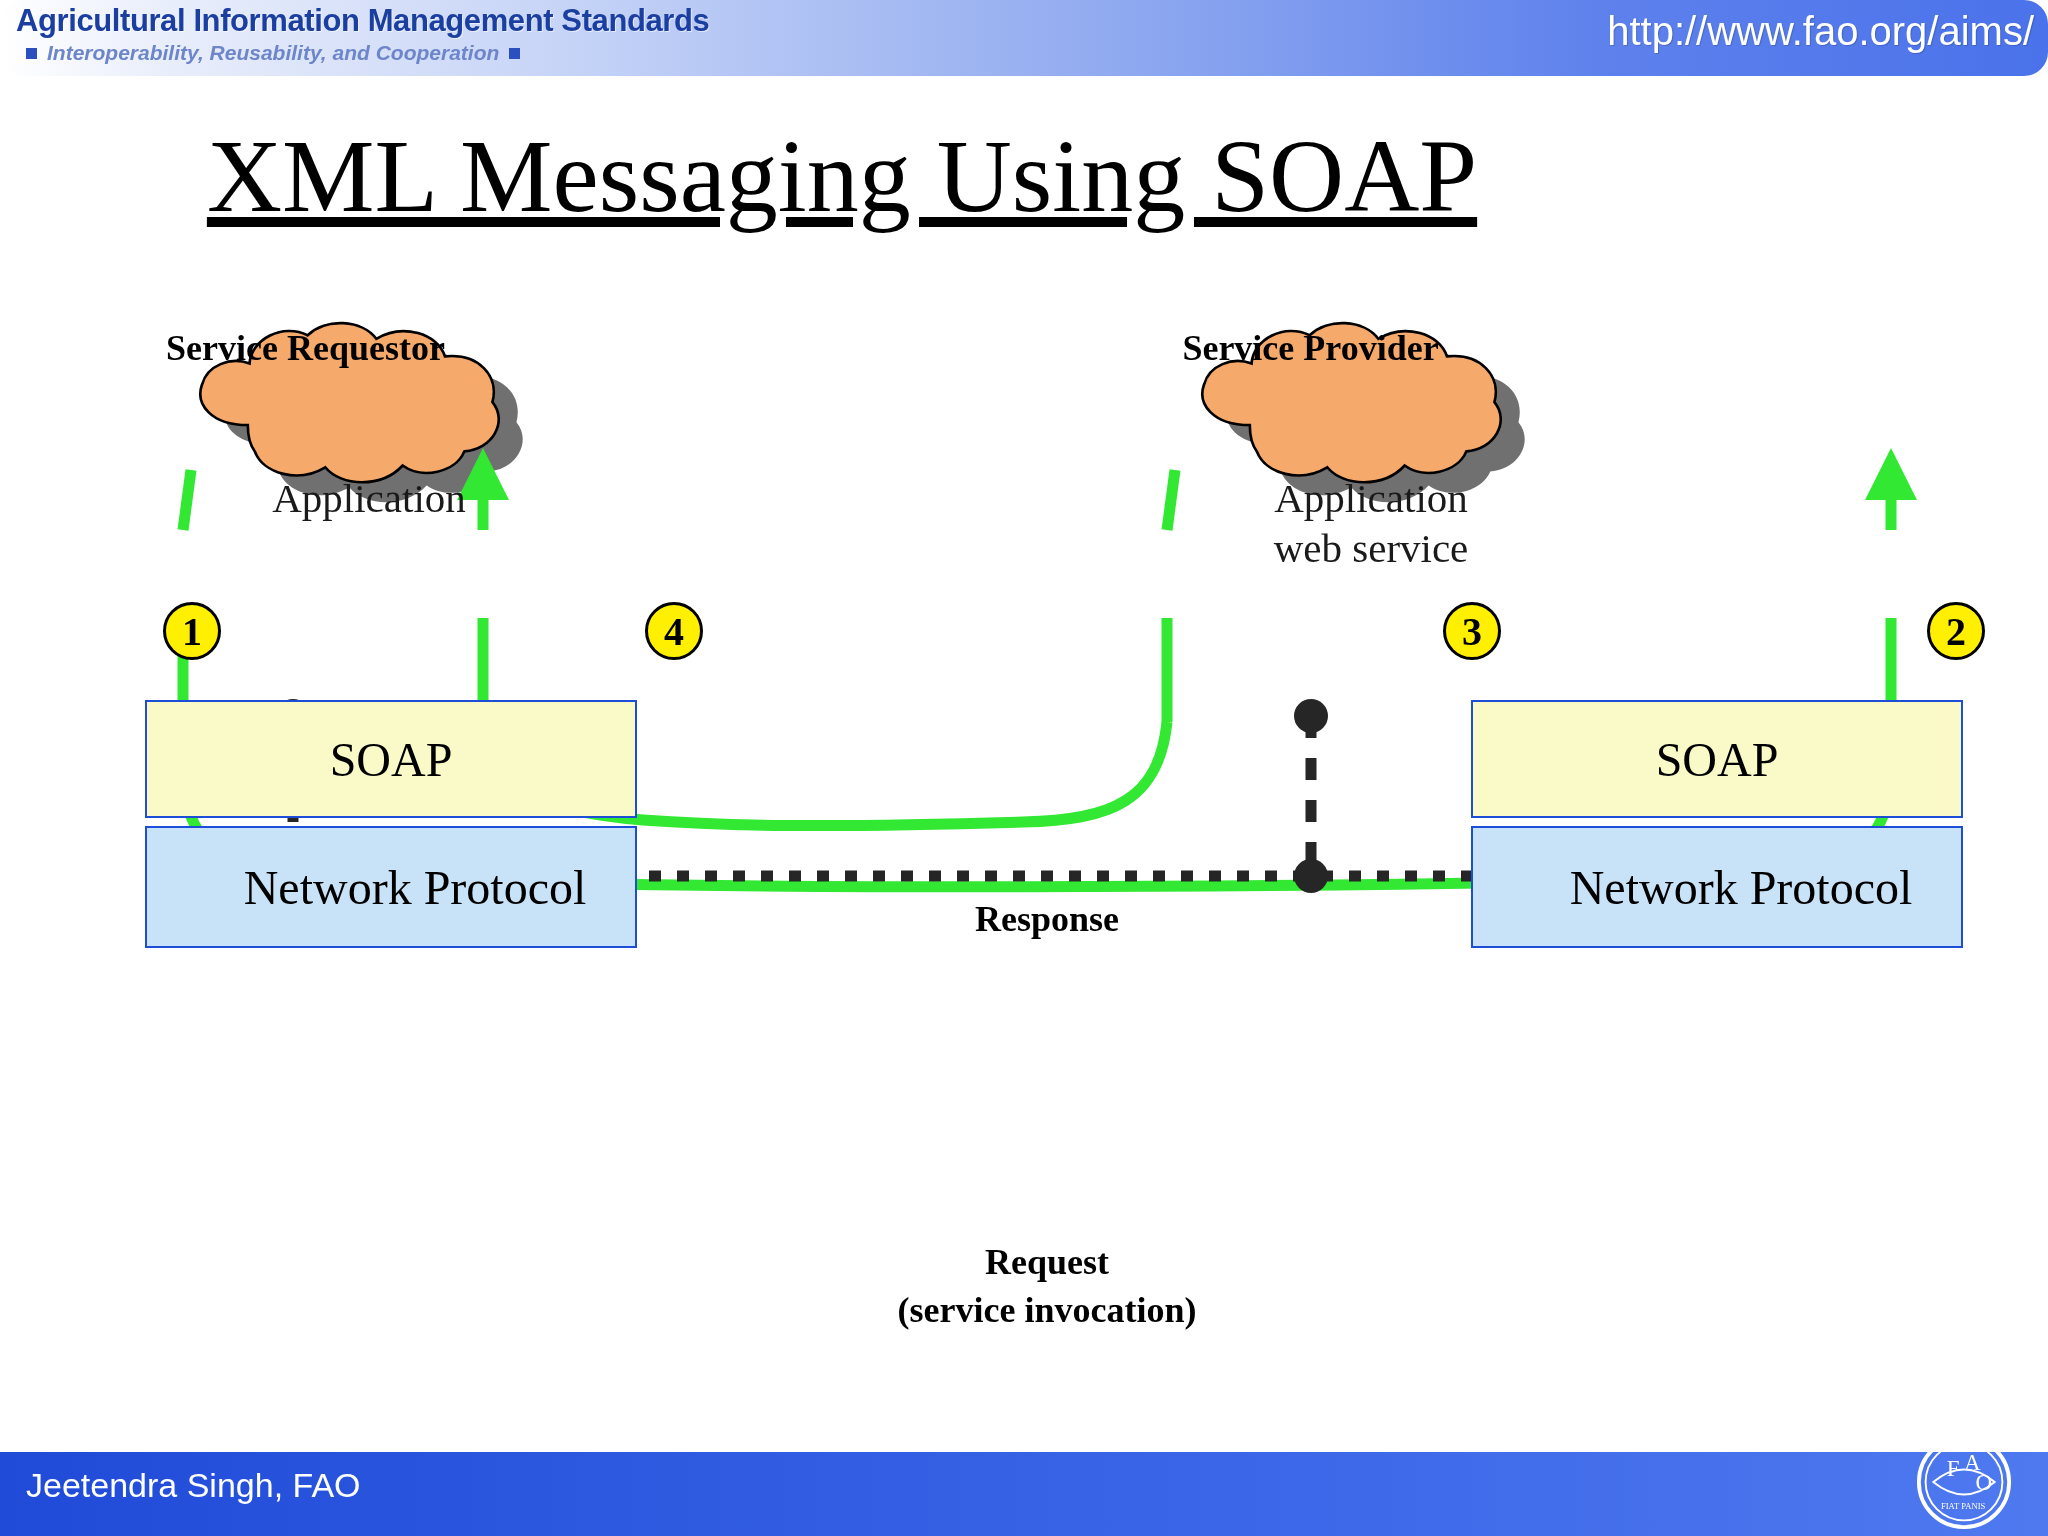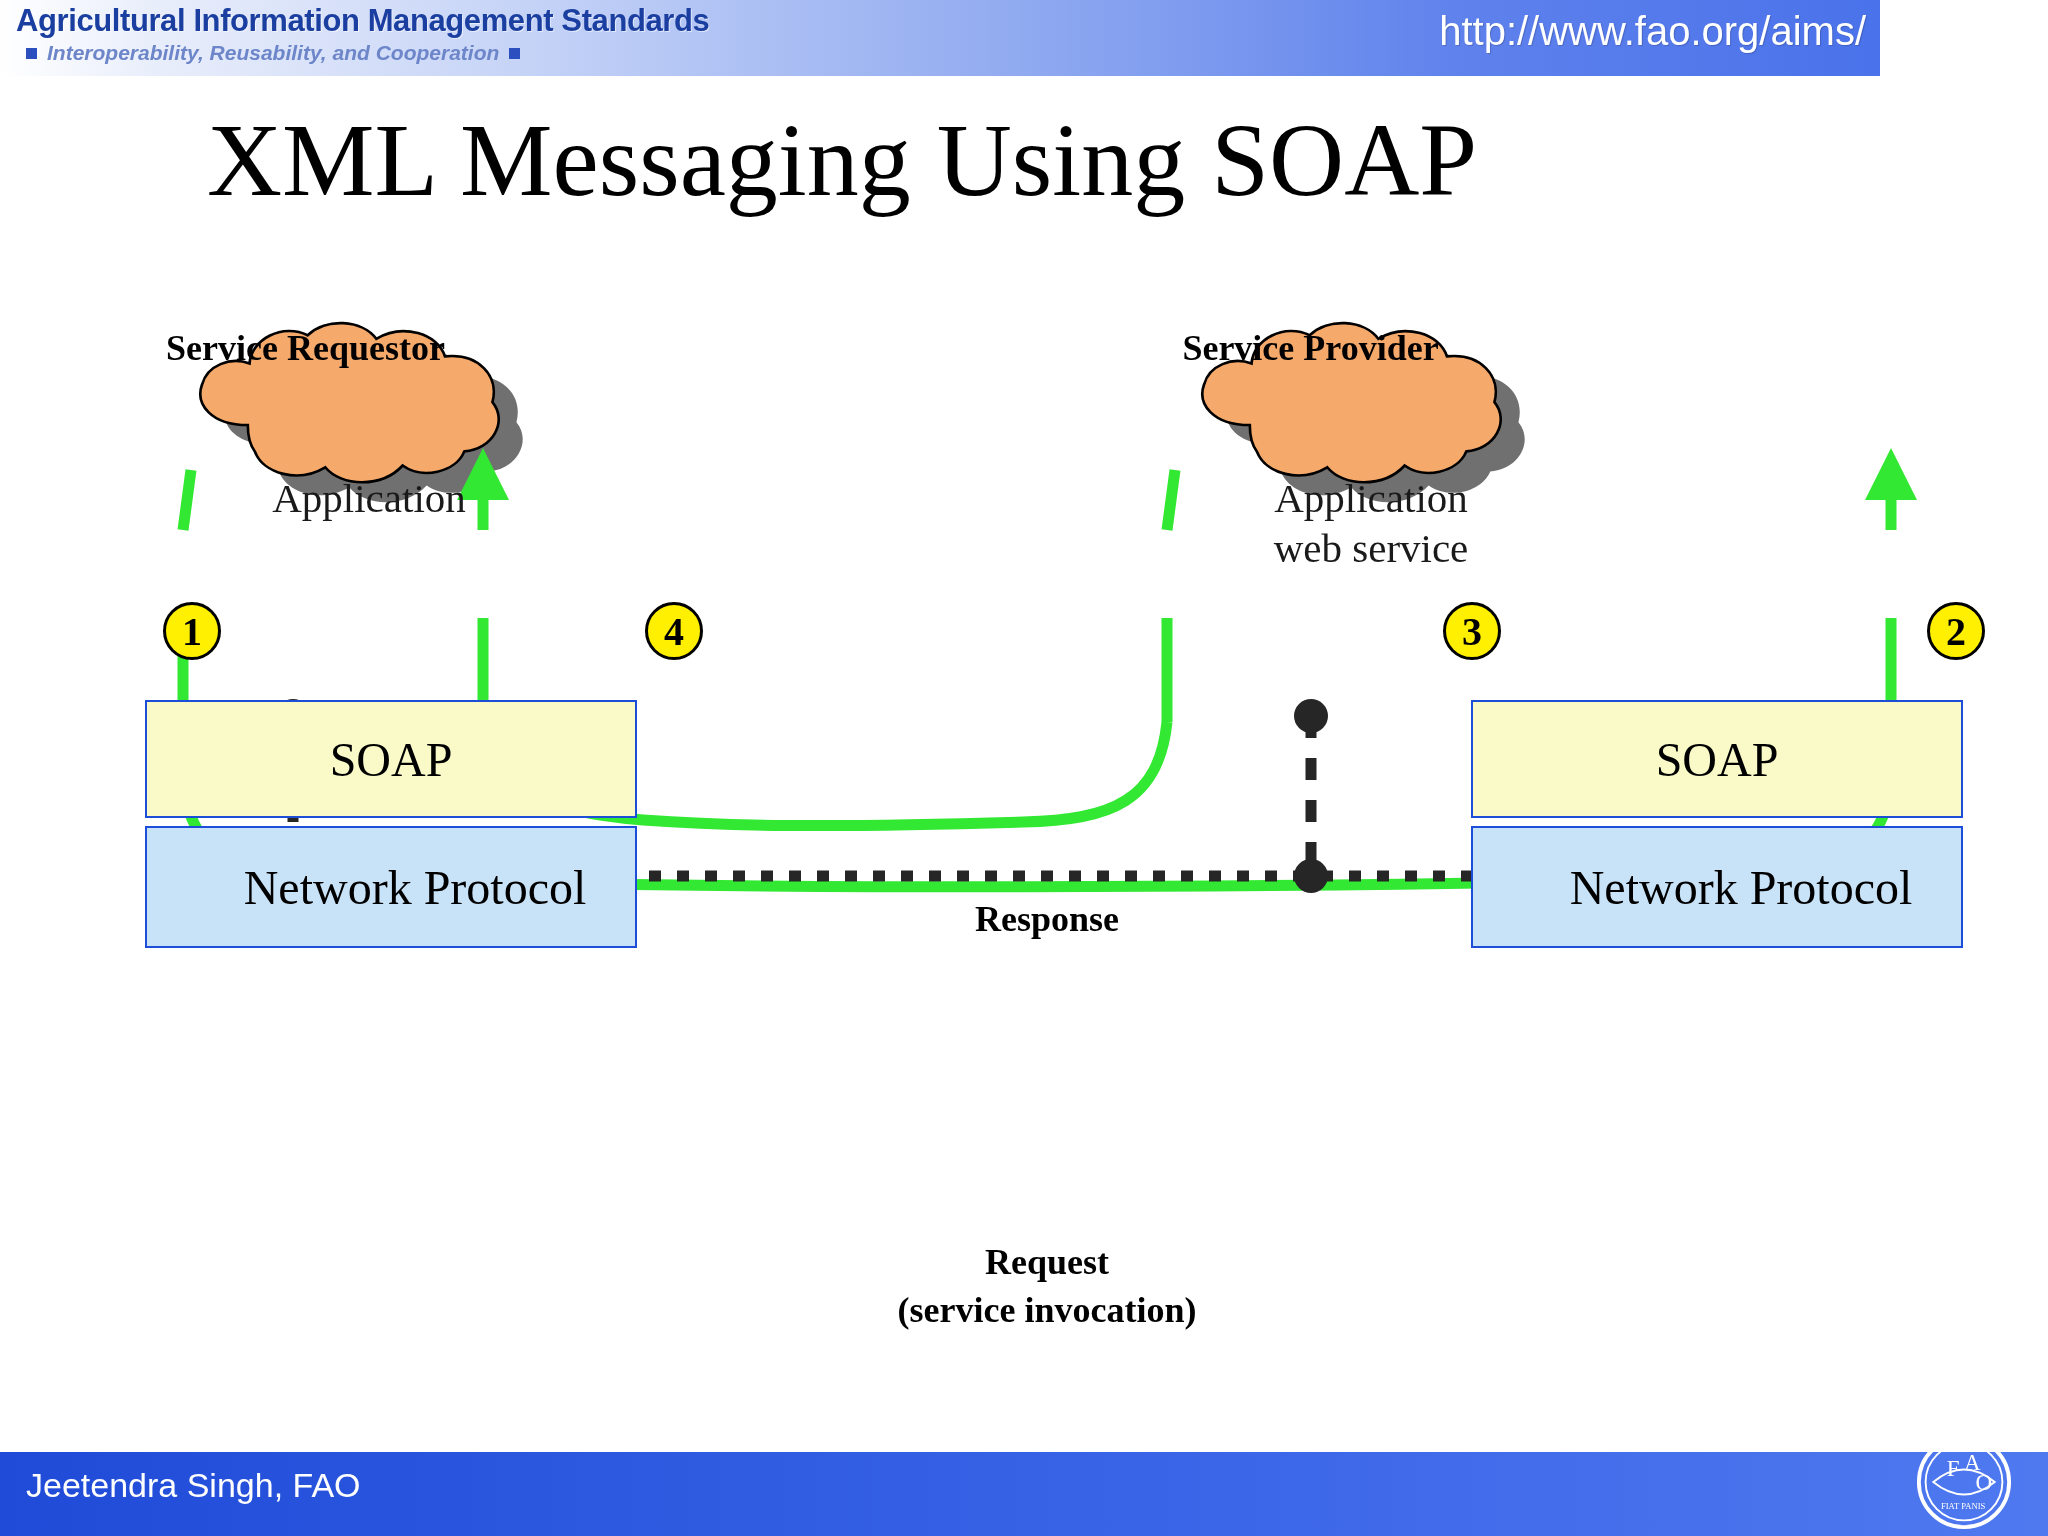--- a/index.html
+++ b/index.html
@@ -4,23 +4,24 @@
 <style>
   html,body{margin:0;padding:0;}
   body{
     width:2048px;height:1536px;position:relative;overflow:hidden;
     background:#ffffff;
     font-family:"Liberation Serif", serif;
   }
 
   
   #header{
-    position:absolute;left:0;top:0;width:1880px;height:76px;
+    position:absolute;left:0;top:0;width:2048px;height:76px;
     background:linear-gradient(to right,#ffffff 0%,#e9eefb 8%,#c9d6f7 26%,#8fa9f0 55%,#5e81ec 78%,#4a72ea 100%);
     overflow:hidden;
+    border-radius:24px;
   }
   #header-titles{position:absolute;left:16px;top:4px;}
   .hdr-line1{
     font-family:"Liberation Sans", sans-serif;
     font-weight:bold;font-size:31px;color:#1b3fa0;
     letter-spacing:-0.4px;line-height:34px;white-space:nowrap;
     text-shadow:1px 1px 0 rgba(255,255,255,0.55);
   }
   .hdr-line2{
     font-family:"Liberation Sans", sans-serif;
@@ -34,23 +35,23 @@
   #header-url{
     position:absolute;right:14px;top:9px;
     font-family:"Liberation Sans", sans-serif;
     font-size:40px;color:#ffffff;white-space:nowrap;
     text-shadow:1px 1px 1px rgba(0,0,0,.18);
     margin-left:19px;
   }
 
   
   #slide-title{
-    position:absolute;left:0;top:108px;width:1684px;text-align:center;
+    position:absolute;left:0;top:124px;width:1684px;text-align:center;
     font-family:"Liberation Serif", serif;
-    font-size:104px;line-height:104px;color:#000000;white-space:nowrap;
+    font-size:104px;line-height:104px;color:#000000;white-space:nowrap;text-decoration:underline;
   }
 
   
   #diagram{position:absolute;left:16px;top:0;width:2048px;height:1460px;margin-left:7px;}
   #diagram svg{position:absolute;left:0;top:0;}
 
   .side-label{
     position:absolute;
     font-family:"Liberation Serif", serif;
     font-weight:bold;font-size:36px;color:#000;white-space:nowrap;

